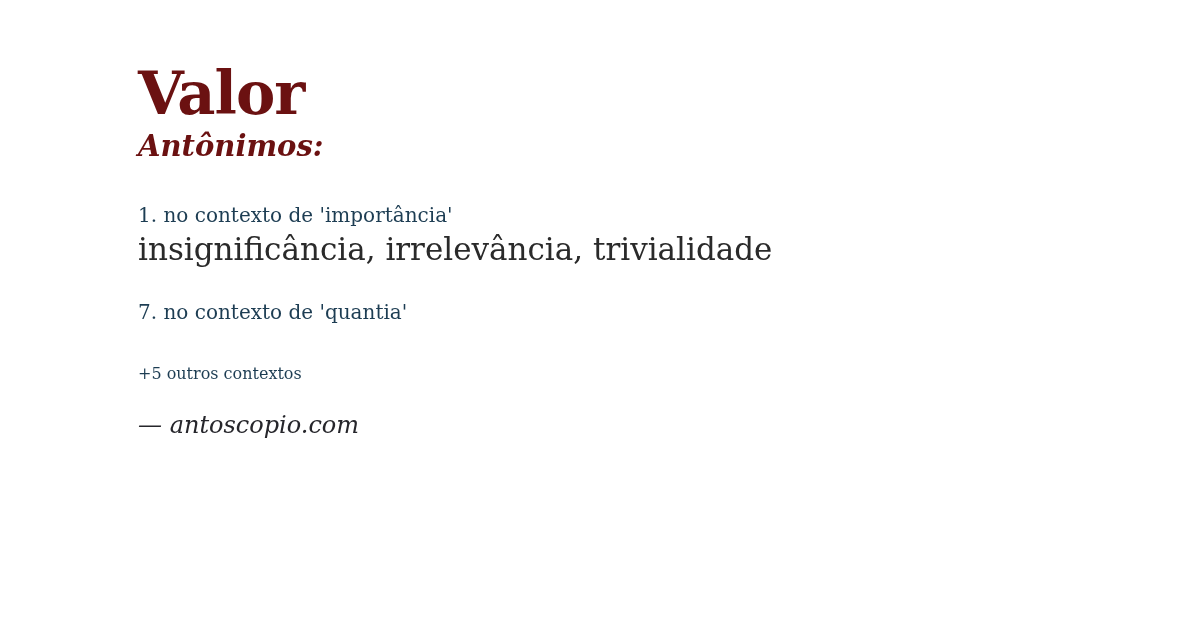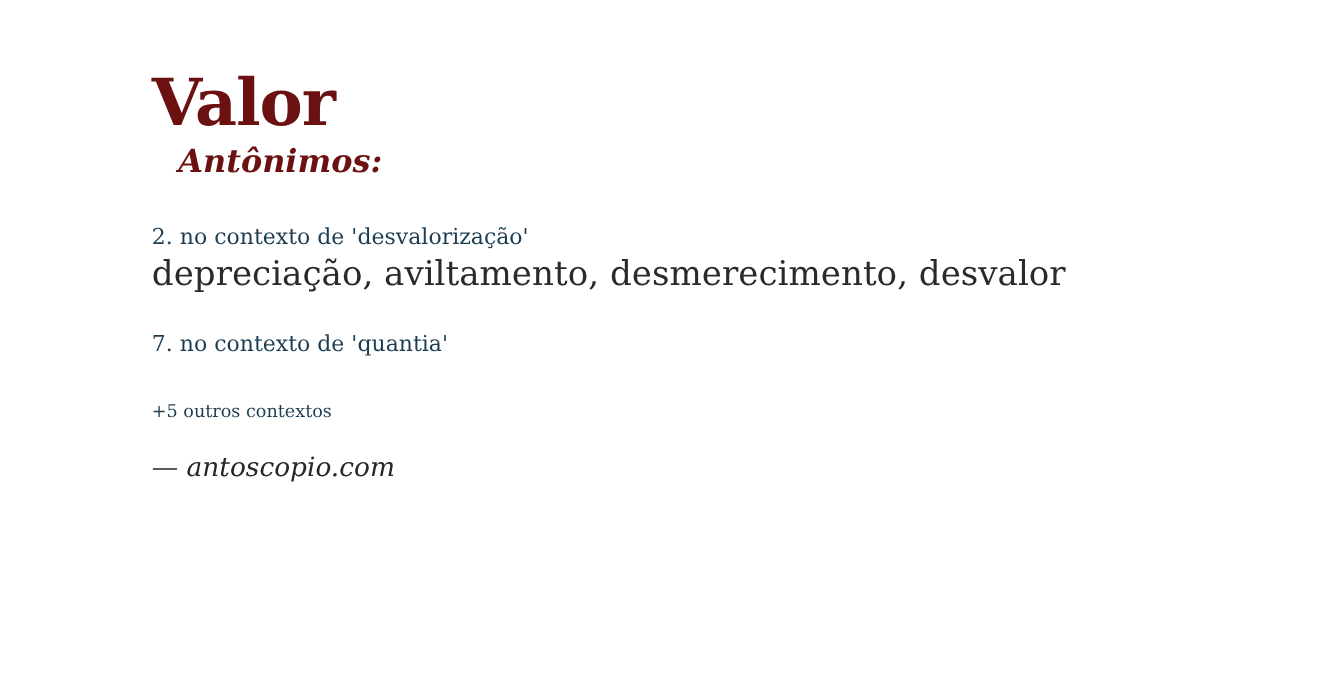--- a/index.html
+++ b/index.html
@@ -26,21 +26,20 @@
     font-weight:700;
     line-height:1.0;
     letter-spacing:-1px;
   }
   .antonyms-label{
     color:var(--accent);
     font-size:29px;
     font-weight:700;
     font-style:italic;
     margin-top:6px;
-    margin-left:24px;
   }
   .senses{
     margin-top:40px;
     display:flex;flex-direction:column;
   }
   .sense{
     margin-bottom:31px;
   }
   .sense-context{
     color:var(--context);
@@ -69,25 +68,25 @@
 <body>
 
 <div class="card">
 
   <h1 class="word-title">Valor</h1>
 
   <div class="antonyms-label">Antônimos:</div>
 
   <div class="senses">
 
+    <div class="sense">
+      <div class="sense-context">1. no contexto de 'importância'</div>
+      <div class="sense-antonyms">insignificância, irrelevância, trivialidade</div>
+    </div>
 
-    <div class="sense">
-      <div class="sense-context">2. no contexto de 'desvalorização'</div>
-      <div class="sense-antonyms">depreciação, aviltamento, desmerecimento, desvalor</div>
-    </div>
 
     <div class="sense">
       <div class="sense-context">7. no contexto de 'quantia'</div>
     </div>
 
   </div>
 
   <div class="more-contexts">+5 outros contextos</div>
 
   <div class="attribution">— antoscopio.com</div>

